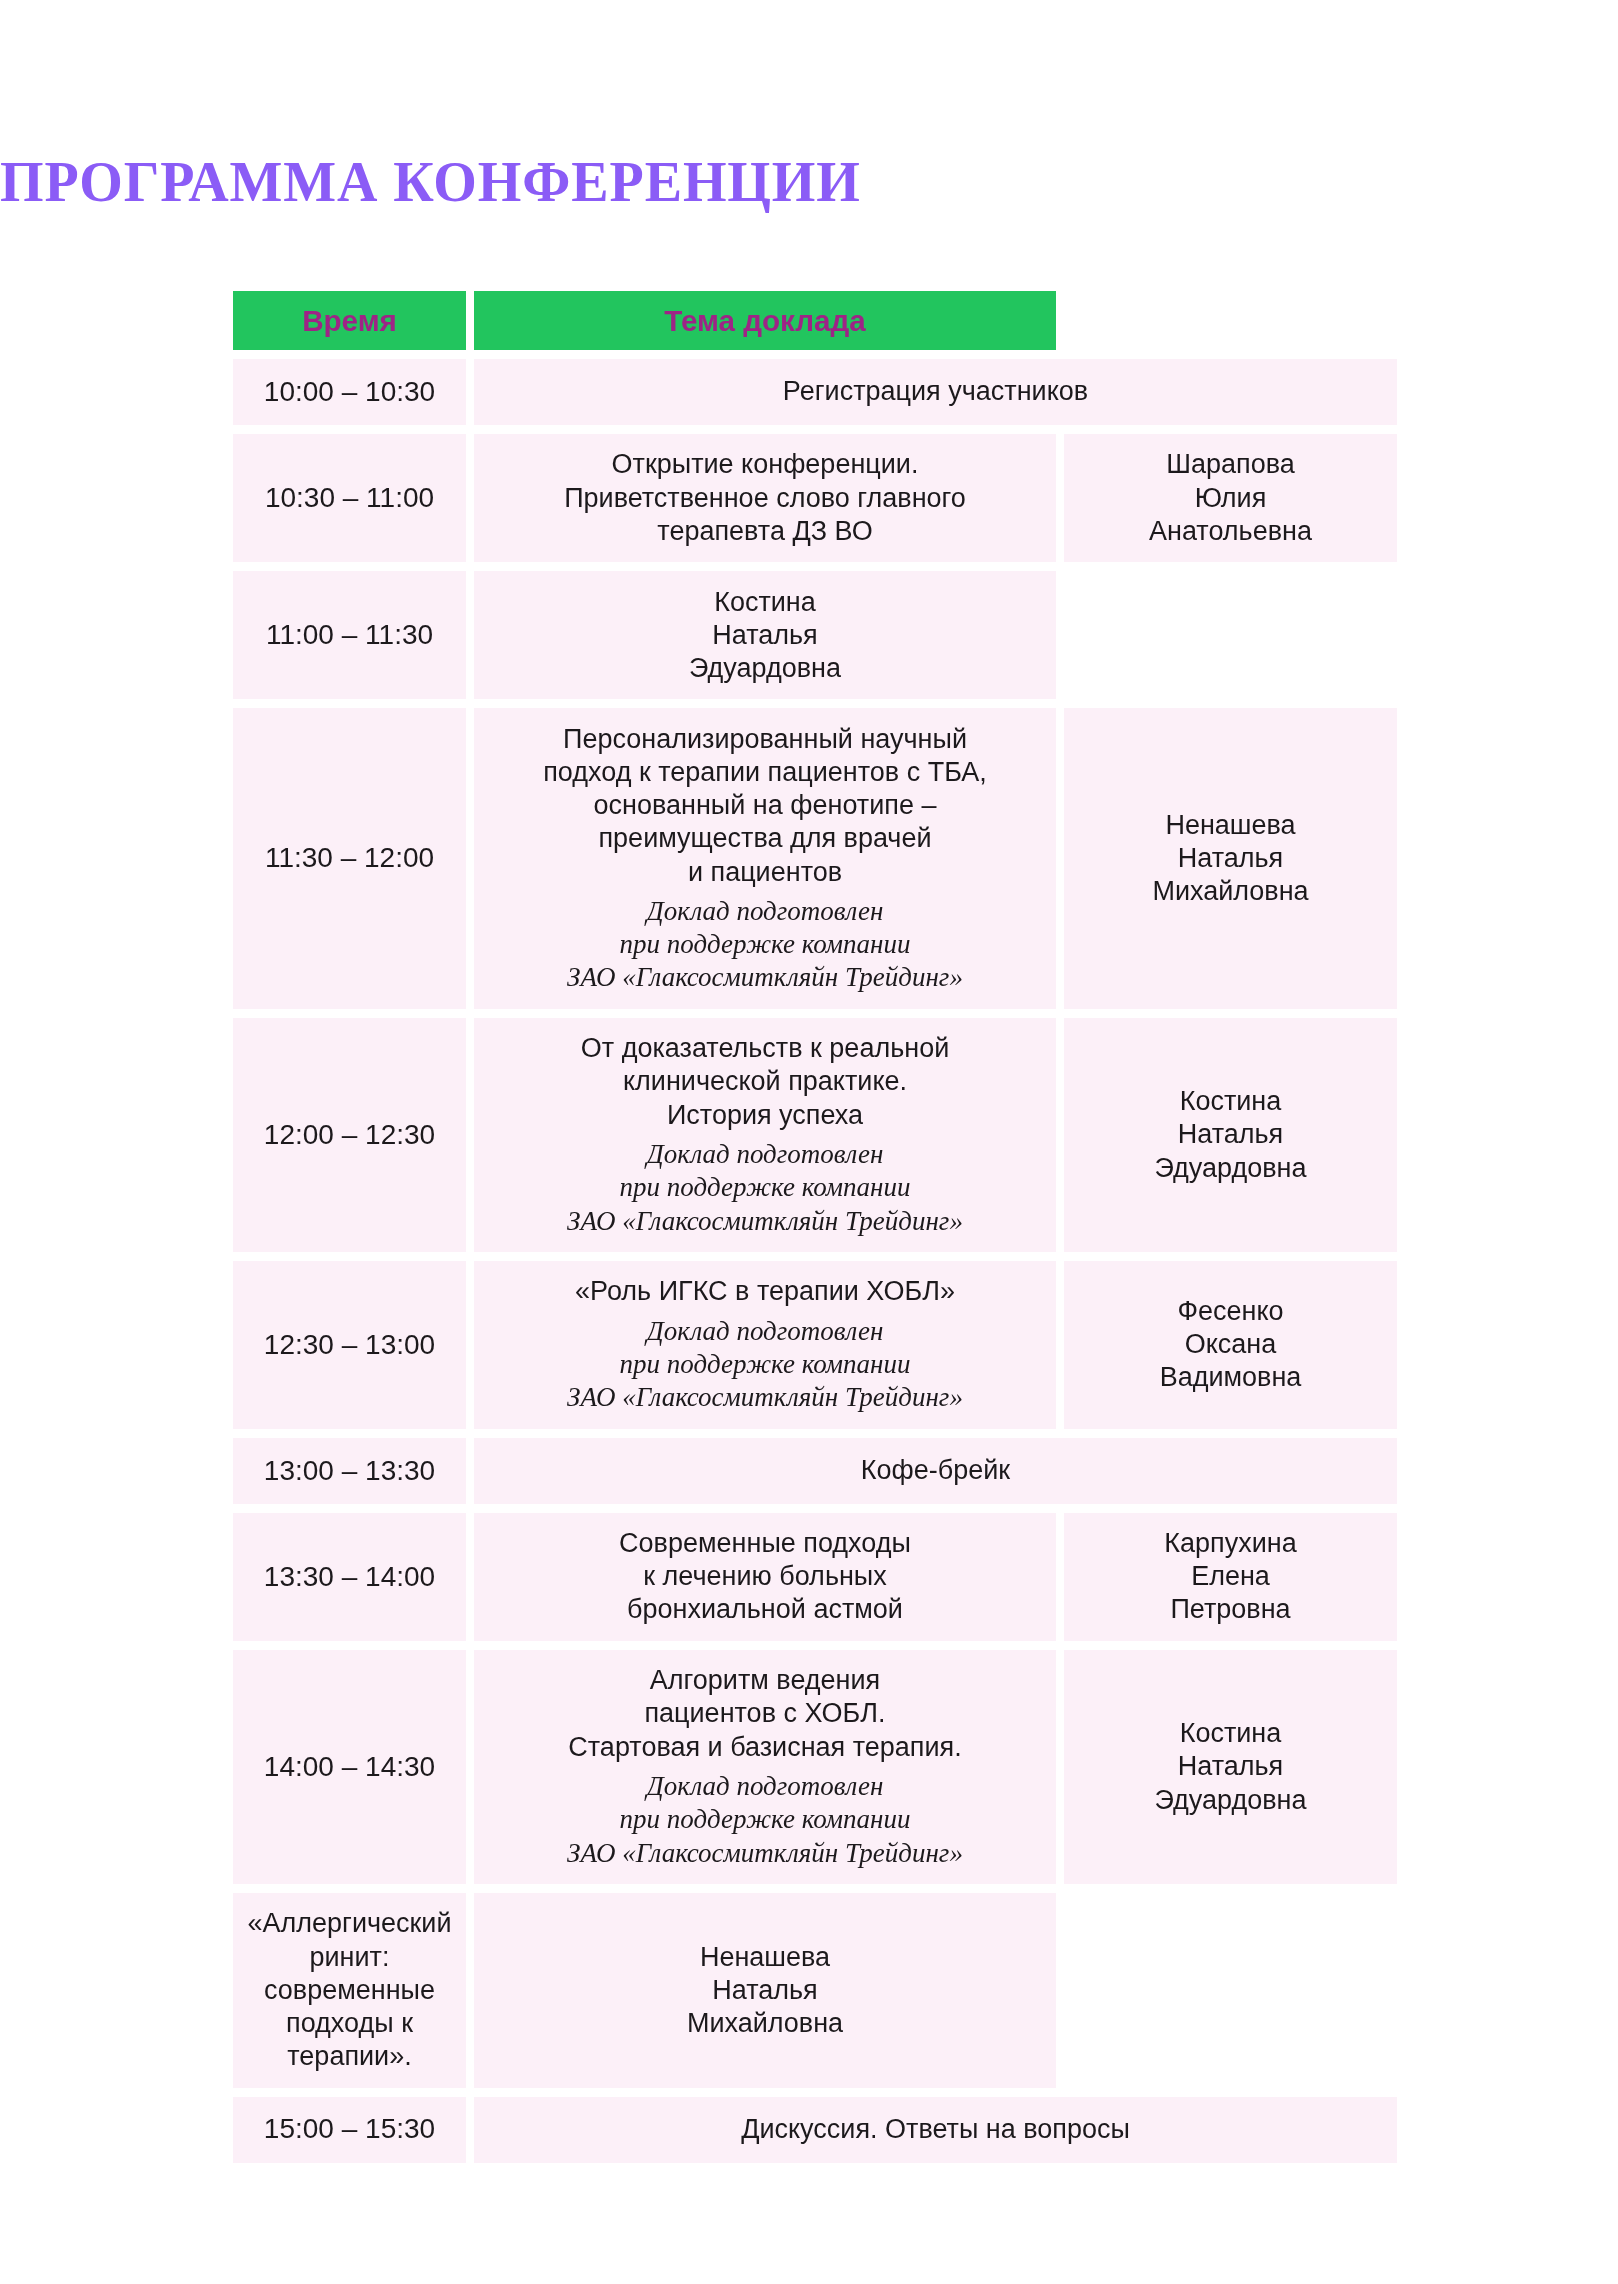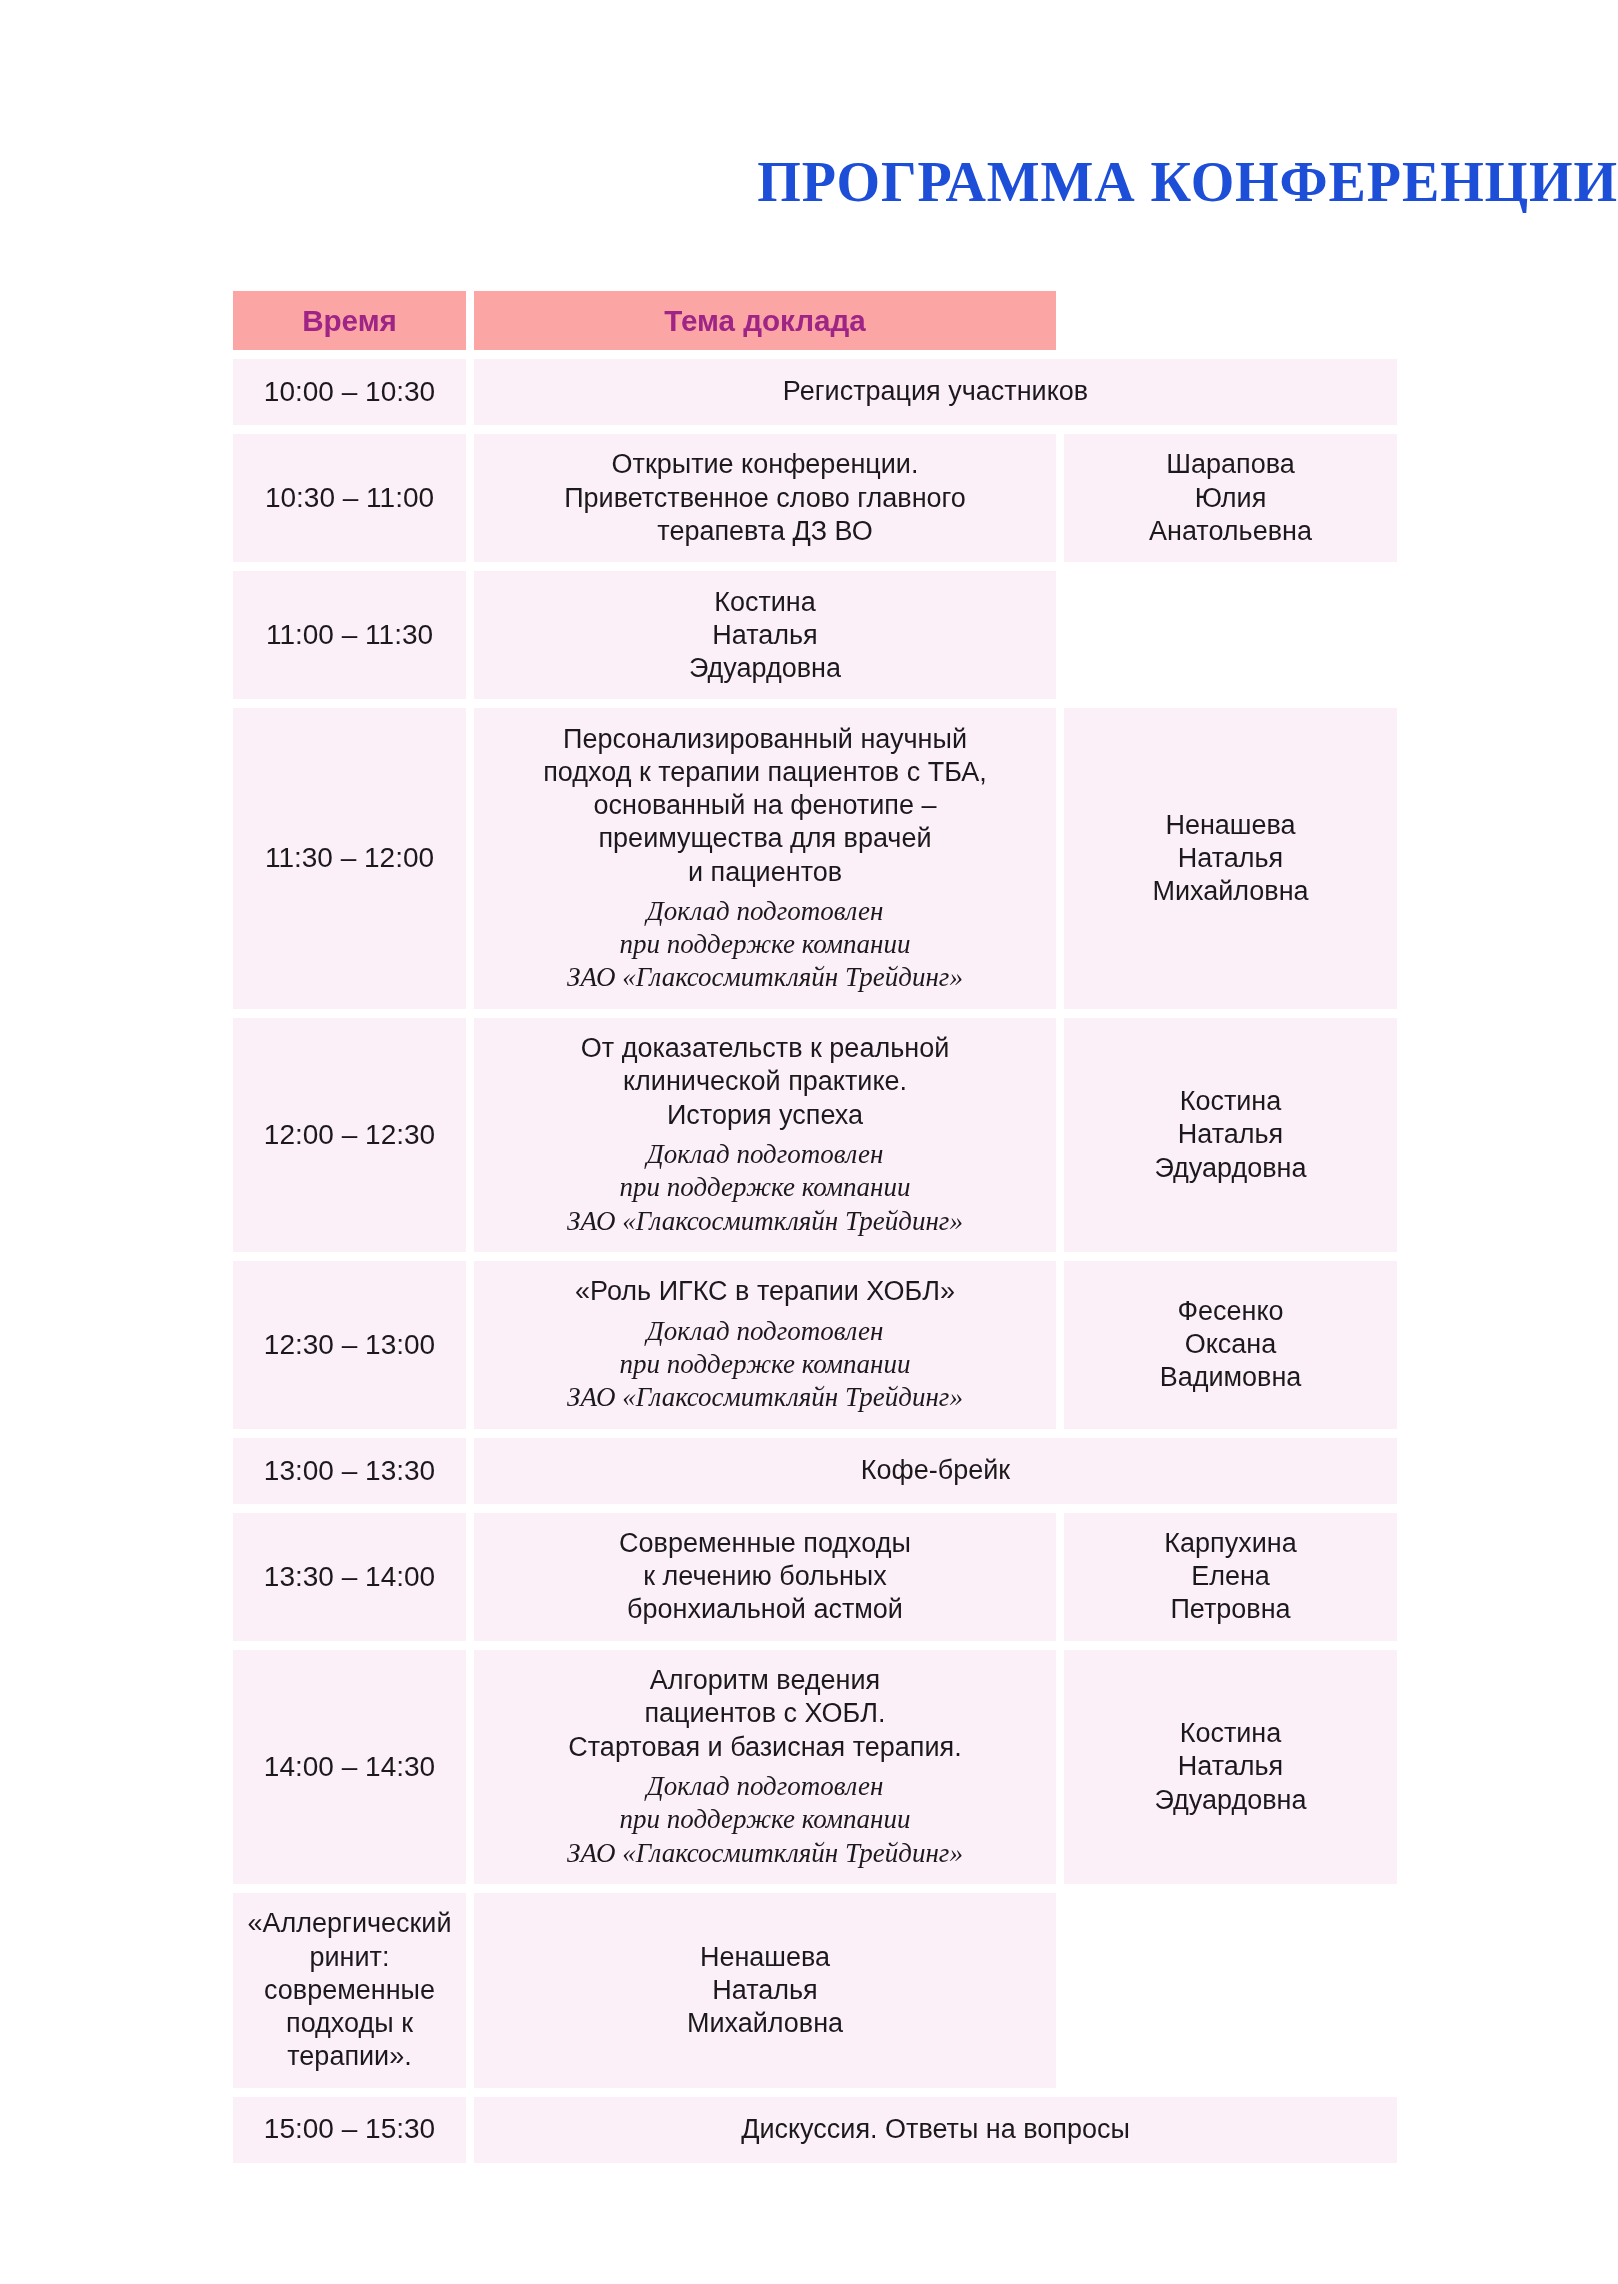--- a/index.html
+++ b/index.html
@@ -9,41 +9,41 @@
   body {
     width: 1618px;
     height: 2285px;
     background: #ffffff;
     font-family: "Liberation Sans", sans-serif;
     position: relative;
     overflow: hidden;
   }
   .page-title {
     margin: 150px 0 0 0;
-    text-align: right;
+    text-align: left;
     font-family: "Liberation Serif", serif;
     font-size: 56px;
     font-weight: 700;
     letter-spacing: 0.9px;
-    color: #1d4ed8;
+    color: #8b5cf6;
   }
   .program-table {
     width: 1164px;
     margin: 77px 0 0 233px;
     display: flex;
     flex-direction: column;
     gap: 9px;
   }
   .trow {
     display: grid;
     grid-template-columns: 233px 582px 333px;
     gap: 8px;
   }
   .hcell {
-    background: #fca5a5;
+    background: #22c55e;
     color: #9e2486;
     font-weight: 700;
     font-size: 29.6px;
     height: 59px;
     display: flex;
     align-items: center;
     justify-content: center;
     text-align: center;
   }
   .cell {

